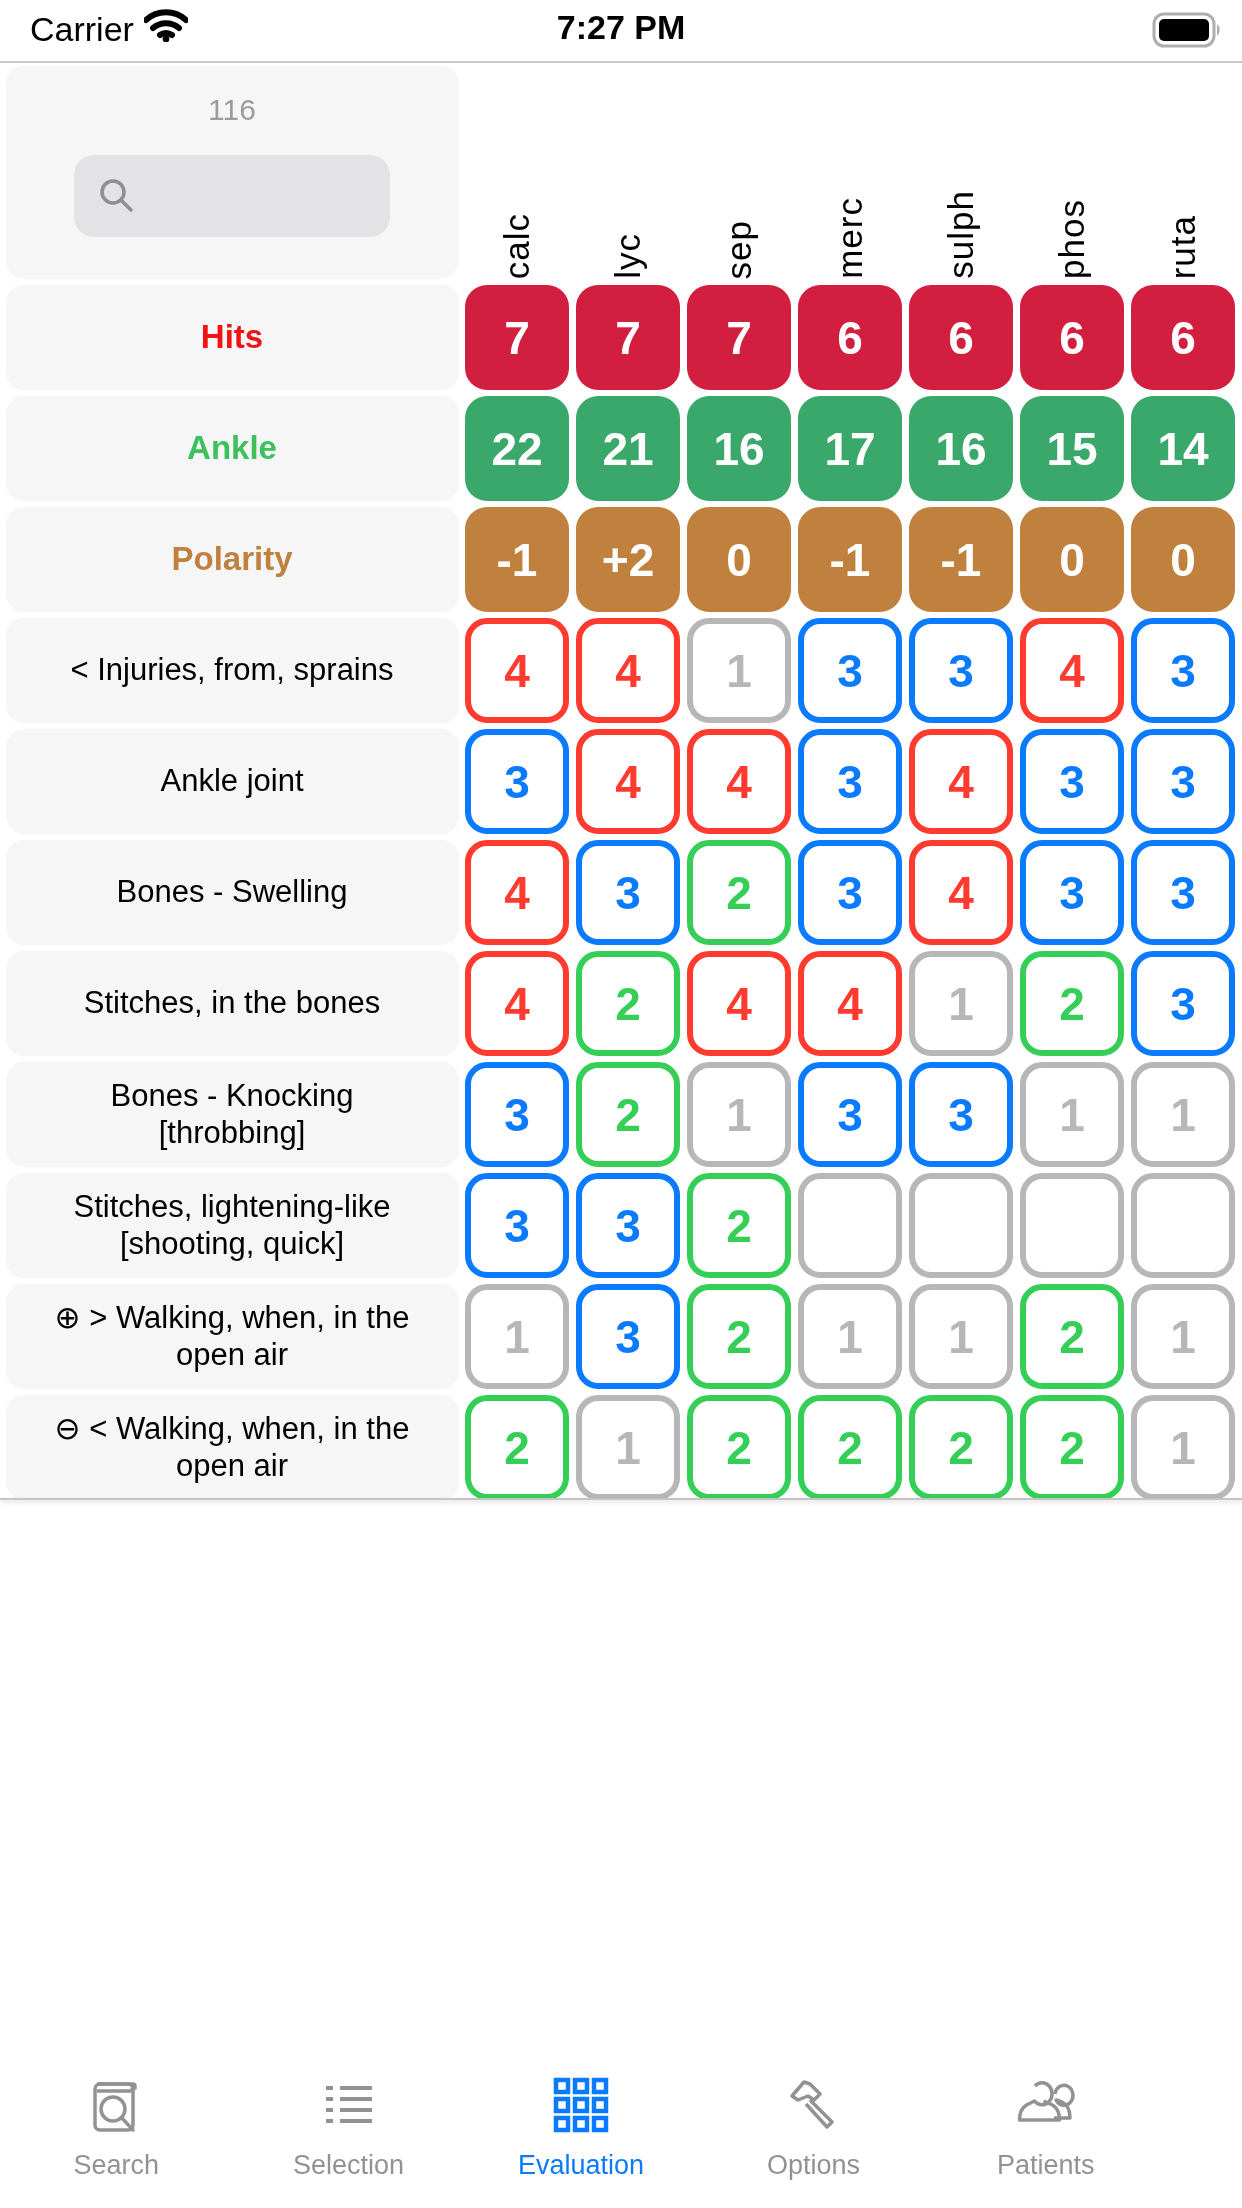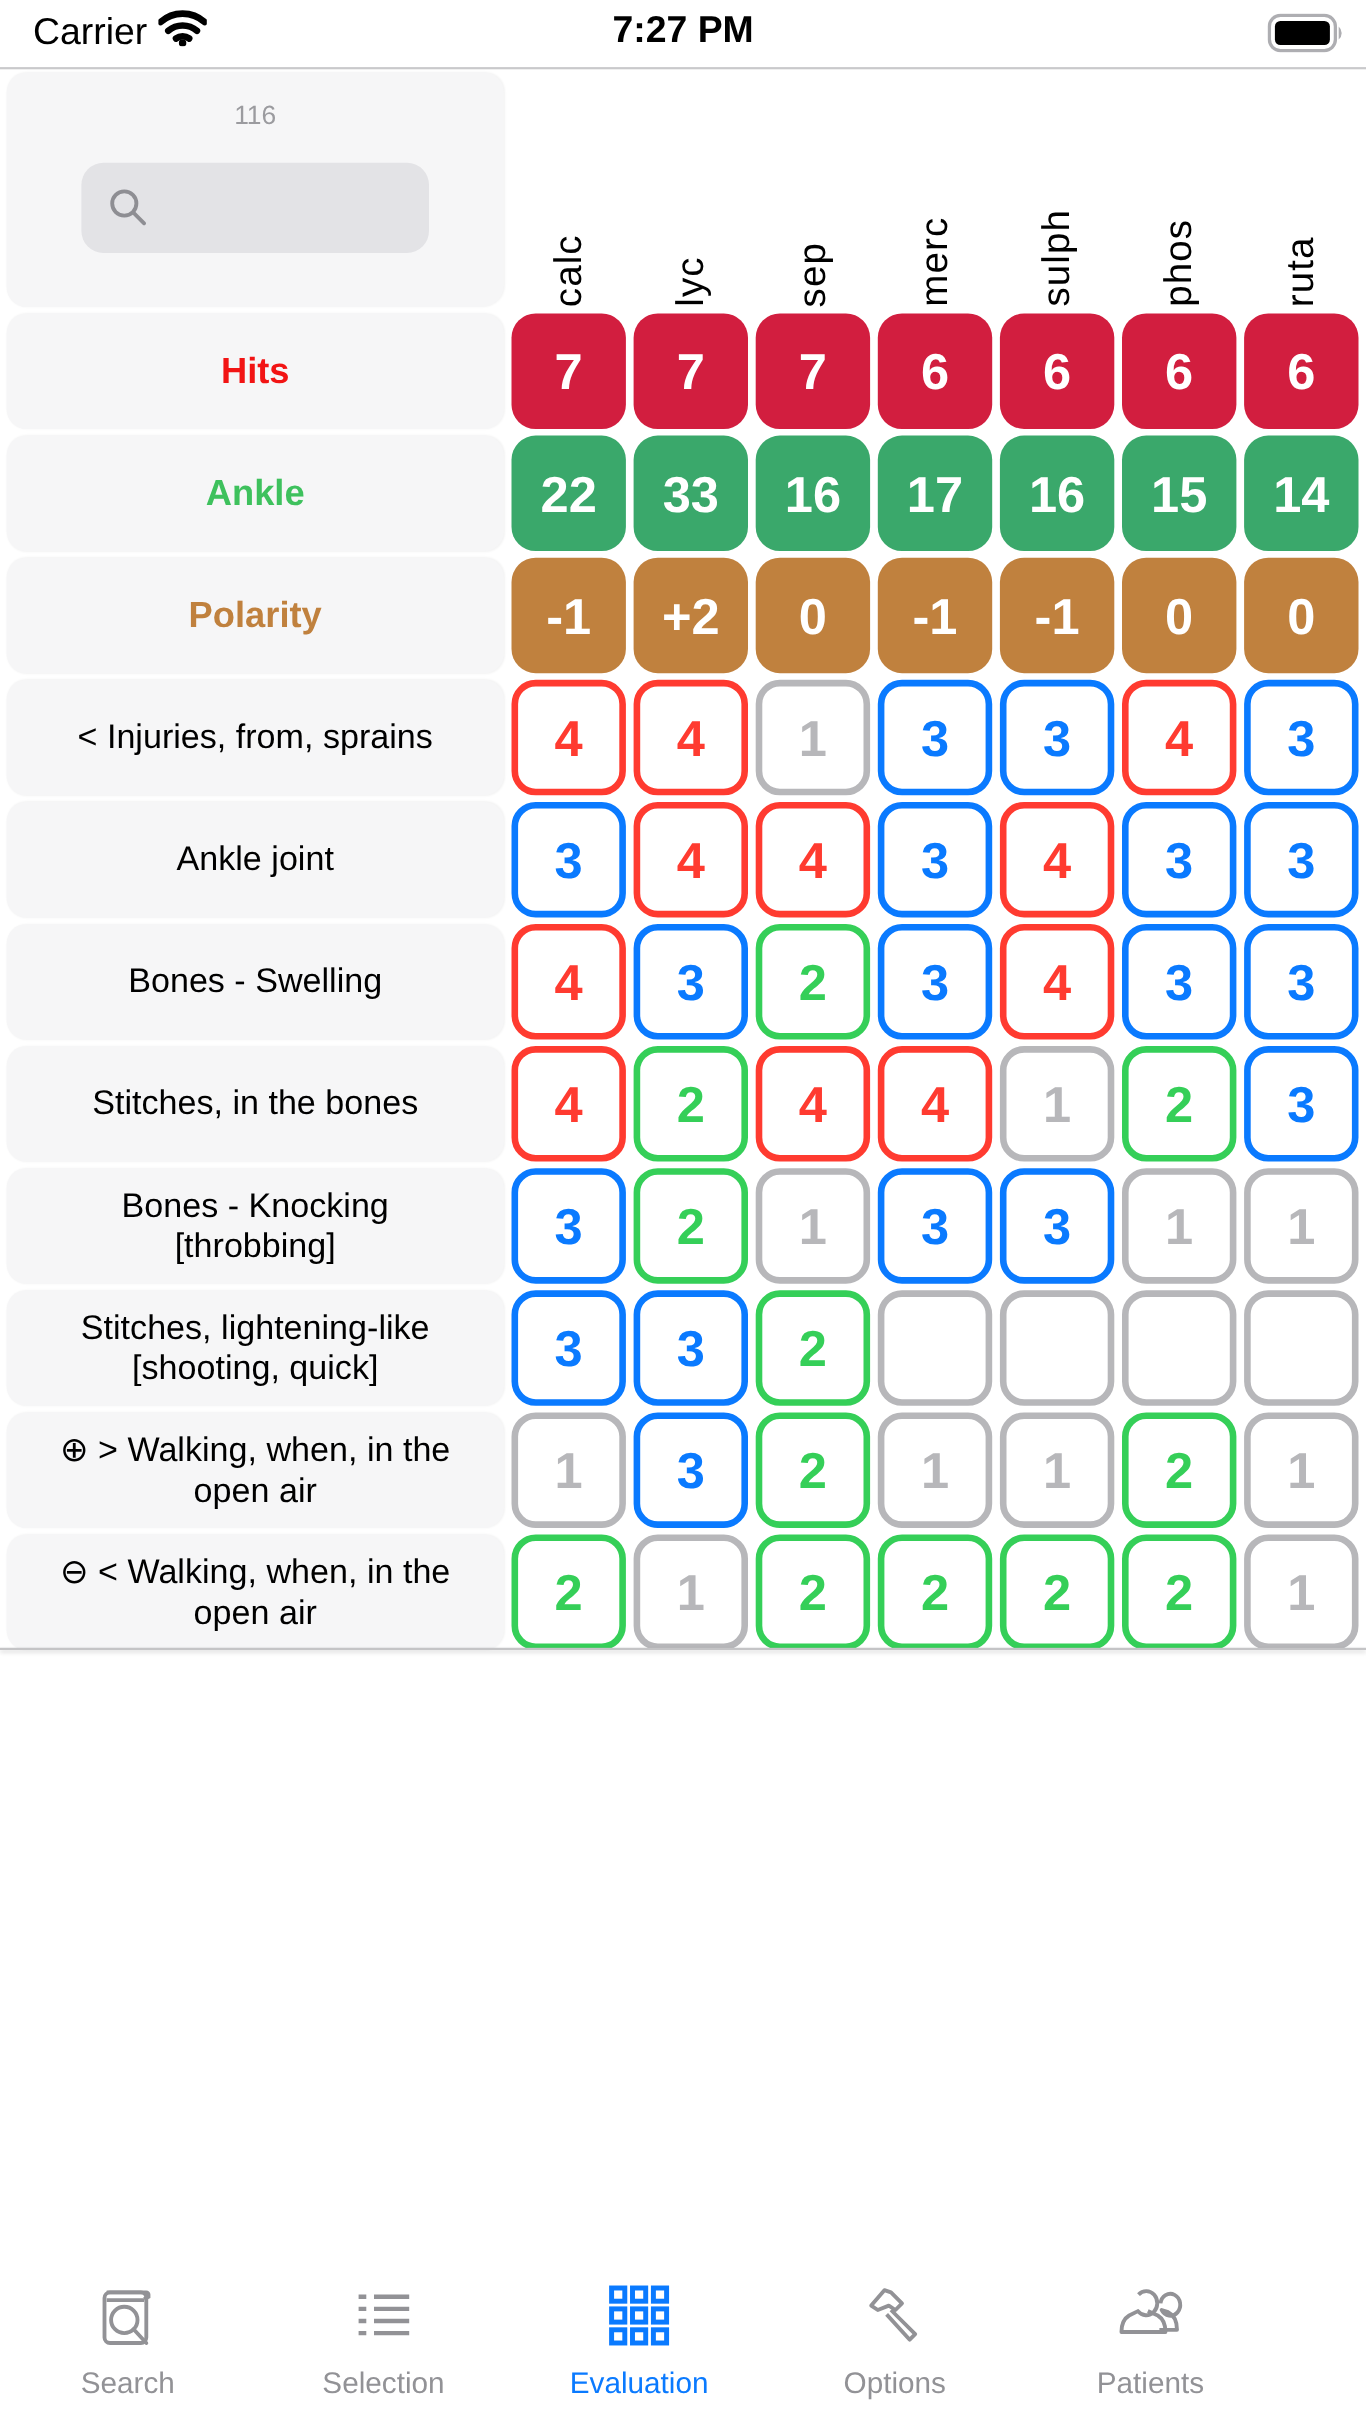--- a/index.html
+++ b/index.html
@@ -31,21 +31,21 @@
   .label-cell{
     width:452px;flex:0 0 452px;background:#f6f6f7;border-radius:18px;
     display:flex;align-items:center;justify-content:center;text-align:center;
     font-size:31px;color:#000;line-height:1.18;padding:0 28px;box-sizing:border-box;
     box-shadow:1px 0 2px rgba(0,0,0,0.05);
   }
   .header-left{
     height:213px;flex-direction:column;justify-content:flex-start;
     border-radius:18px 18px 20px 18px;
   }
-  .hdr-count{margin-top:26px;font-size:24px;color:#9b9b9f;}
+  .hdr-count{margin-top:26px;font-size:30px;color:#9b9b9f;}
   .search-wrap{position:relative;margin-top:28px;width:316px;height:82px;}
   .search-input{
     width:316px;height:82px;border:none;border-radius:20px;background:#e3e3e6;
     box-sizing:border-box;padding-left:78px;font-size:30px;color:#333;outline:none;
   }
   .search-icon{position:absolute;left:24px;top:22px;pointer-events:none;}
   .remedy-header{
     width:104px;flex:0 0 104px;height:213px;display:flex;flex-direction:column;
     align-items:center;justify-content:flex-end;
   }
@@ -145,21 +145,21 @@
       <div class="cell solid" style="background: rgb(210, 30, 63);">7</div>
       <div class="cell solid" style="background: rgb(210, 30, 63);">7</div>
       <div class="cell solid" style="background: rgb(210, 30, 63);">6</div>
       <div class="cell solid" style="background: rgb(210, 30, 63);">6</div>
       <div class="cell solid" style="background: rgb(210, 30, 63);">6</div>
       <div class="cell solid" style="background: rgb(210, 30, 63);">6</div>
     </div>
     <div class="row">
       <div class="label-cell summary-label" style="color: rgb(62, 193, 93);">Ankle</div>
       <div class="cell solid" style="background: rgb(58, 168, 107);">22</div>
-      <div class="cell solid" style="background: rgb(58, 168, 107);">33</div>
+      <div class="cell solid" style="background: rgb(58, 168, 107);">21</div>
       <div class="cell solid" style="background: rgb(58, 168, 107);">16</div>
       <div class="cell solid" style="background: rgb(58, 168, 107);">17</div>
       <div class="cell solid" style="background: rgb(58, 168, 107);">16</div>
       <div class="cell solid" style="background: rgb(58, 168, 107);">15</div>
       <div class="cell solid" style="background: rgb(58, 168, 107);">14</div>
     </div>
     <div class="row">
       <div class="label-cell summary-label" style="color: rgb(192, 129, 62);">Polarity</div>
       <div class="cell solid" style="background: rgb(192, 129, 62);">-1</div>
       <div class="cell solid" style="background: rgb(192, 129, 62);">+2</div>

